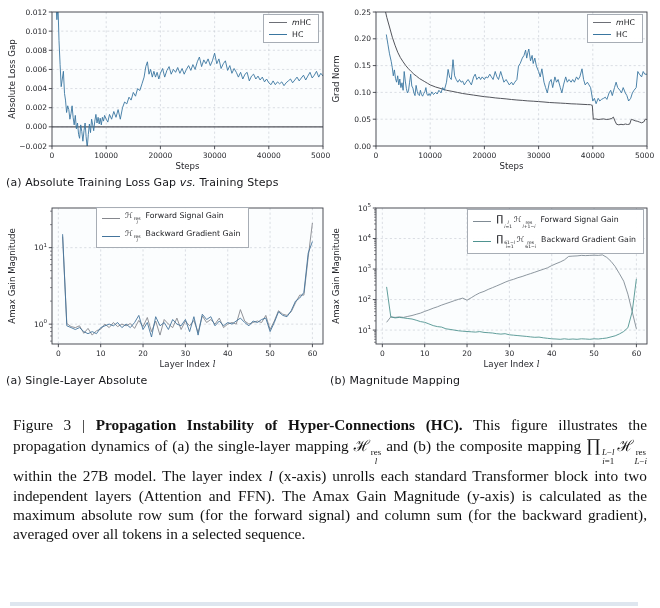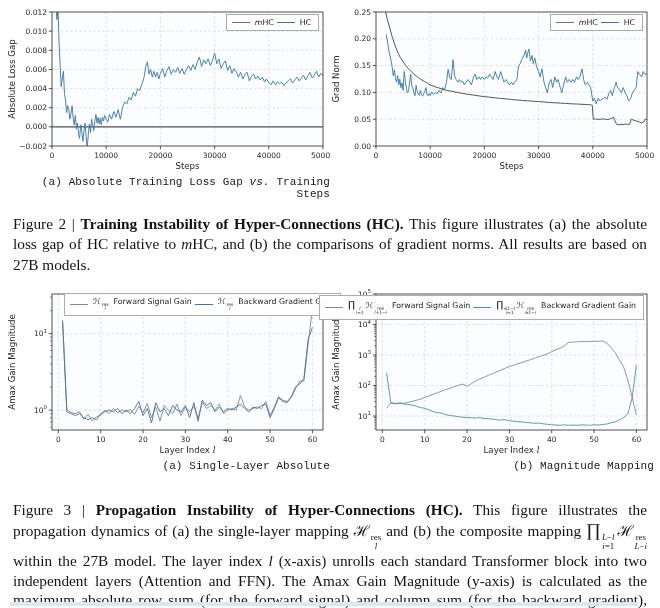--- a/index.html
+++ b/index.html
@@ -3,32 +3,32 @@
 <meta charset="utf-8">
 <style>
   html,body{margin:0;padding:0;}
   body{
     width:660px;height:608px;background:#ffffff;position:relative;overflow:hidden;
     font-family:"DejaVu Sans","Liberation Sans",sans-serif;
   }
   .page{width:660px;height:608px;position:relative;padding-top:6px;box-sizing:border-box;}
   .row{display:flex;justify-content:space-between;padding:0 6px;}
   .chart-box{position:relative;width:324px;}
-  .subcap{text-align:right;font-size:11px;color:#17181c;margin-top:0px;letter-spacing:.1px;font-family:Liberation Mono, monospace;}
+  .subcap{text-align:left;font-size:11px;color:#17181c;margin-top:0px;letter-spacing:.1px;}
   .figcap{
     font-family:"Liberation Serif","DejaVu Serif",serif;
     font-size:15.3px;color:#131313;text-align:justify;
     margin:14px 13px 0 13px;line-height:1.33;
   }
   .figcap b{font-weight:bold;}
   .legend{
     position:absolute;background:rgba(255,255,255,.96);
     border:1px solid #a7adb5;padding:3px 7px 3px 5px;
-    display:flex;flex-direction:row;gap:3px;
-    font-size:7.8px;color:#1a1b1f;z-index:3;
+    display:flex;flex-direction:column;gap:3px;
+    font-size:7.8px;color:#1a1b1f;z-index:3;margin-left:32px;
   }
   .legend .it{display:flex;align-items:center;gap:5px;white-space:nowrap;}
   .sw{width:18px;height:0;border-top-style:solid;border-top-width:1.3px;flex:0 0 auto;}
   .ss{display:inline-flex;flex-direction:column;align-items:center;font-size:58%;line-height:1.05;vertical-align:-0.35em;margin-left:1px;}
   .prod{font-size:118%;}
   .m{white-space:nowrap;}
   svg{display:block;}
   .bottom-rule{position:absolute;left:10px;bottom:2px;width:628px;height:4px;background:#dee6ef;}
 </style>
 </head>
@@ -157,21 +157,20 @@
             <span><i>m</i>HC</span>
           </div>
           <div class="it">
             <span class="sw" style="border-top-color: rgb(58, 118, 160);"></span>
             <span>HC</span>
           </div>
         </div>
     </div>
   </div>
 
-  <p class="figcap">Figure 2 | <b>Training Instability of Hyper-Connections (HC).</b> This figure illustrates (a) the absolute loss gap of HC relative to <i>m</i>HC, and (b) the comparisons of gradient norms. All results are based on 27B models.</p>
 
   <div class="row" style="margin-top:13px;">
     <div class="chart-box">
       <svg width="324" height="172">
           <rect x="46" y="6" width="271" height="136" fill="#fbfdfe"></rect>
           <line x1="52.3515625" x2="52.3515625" y1="6" y2="142" stroke="#c9ced6" stroke-width="0.65" stroke-dasharray="2.2,2.4"></line>
           <line x1="94.6953125" x2="94.6953125" y1="6" y2="142" stroke="#c9ced6" stroke-width="0.65" stroke-dasharray="2.2,2.4"></line>
           <line x1="137.0390625" x2="137.0390625" y1="6" y2="142" stroke="#c9ced6" stroke-width="0.65" stroke-dasharray="2.2,2.4"></line>
           <line x1="179.3828125" x2="179.3828125" y1="6" y2="142" stroke="#c9ced6" stroke-width="0.65" stroke-dasharray="2.2,2.4"></line>
           <line x1="221.7265625" x2="221.7265625" y1="6" y2="142" stroke="#c9ced6" stroke-width="0.65" stroke-dasharray="2.2,2.4"></line>

